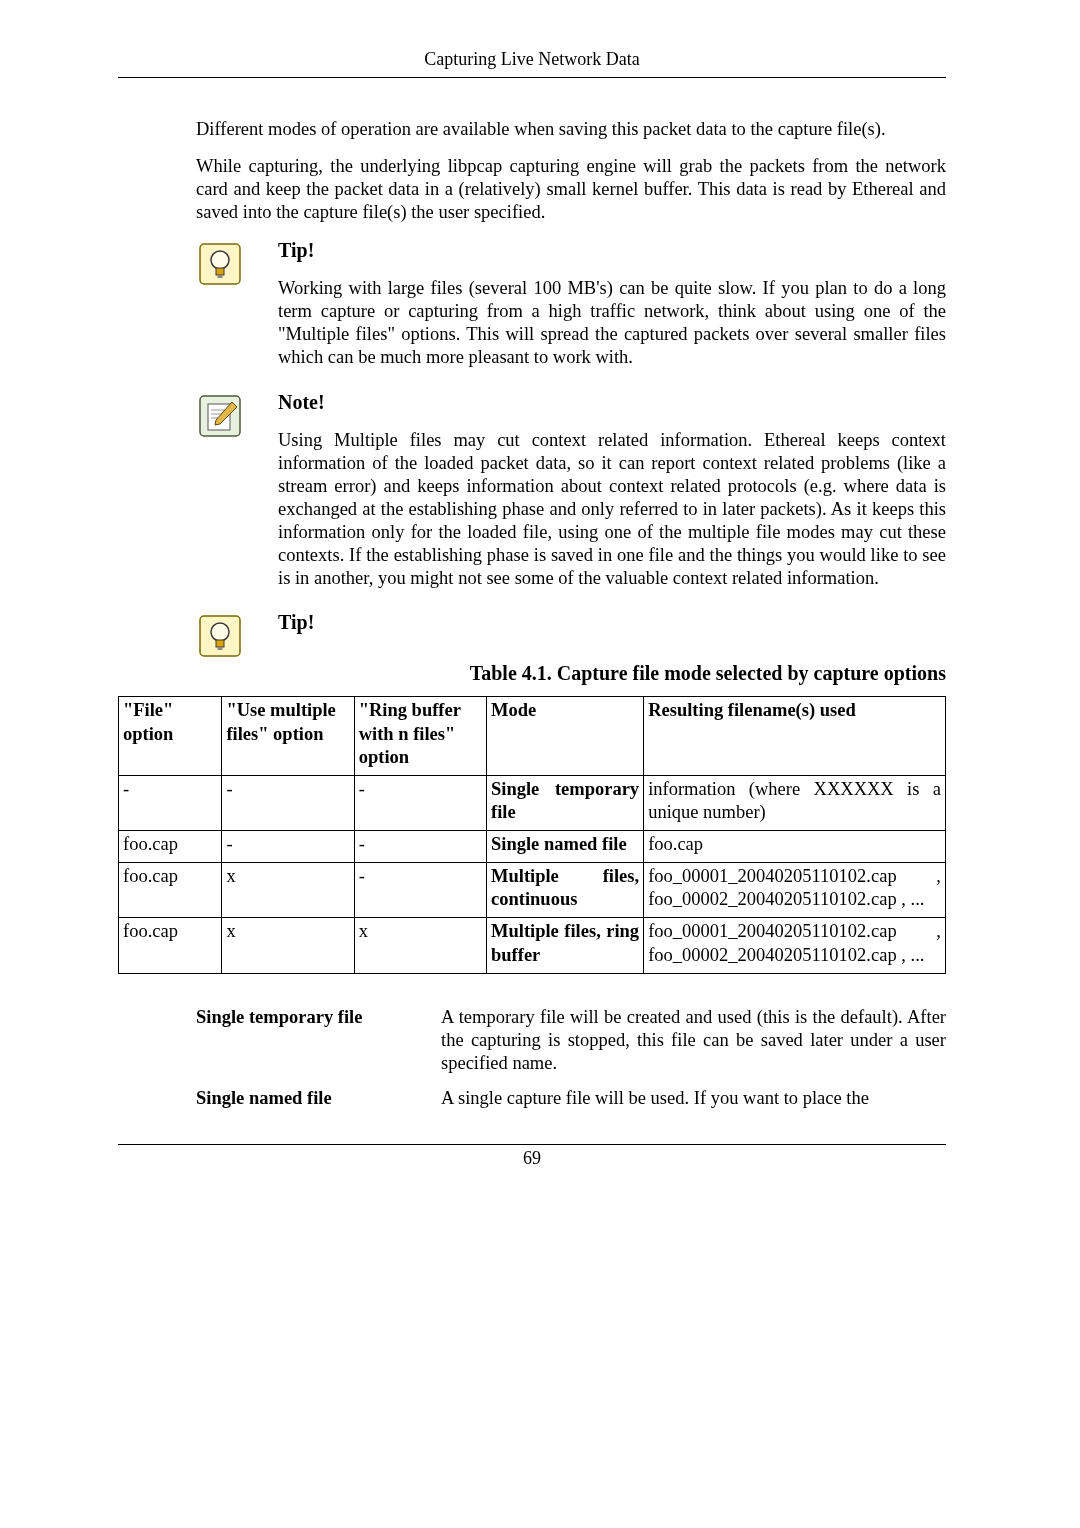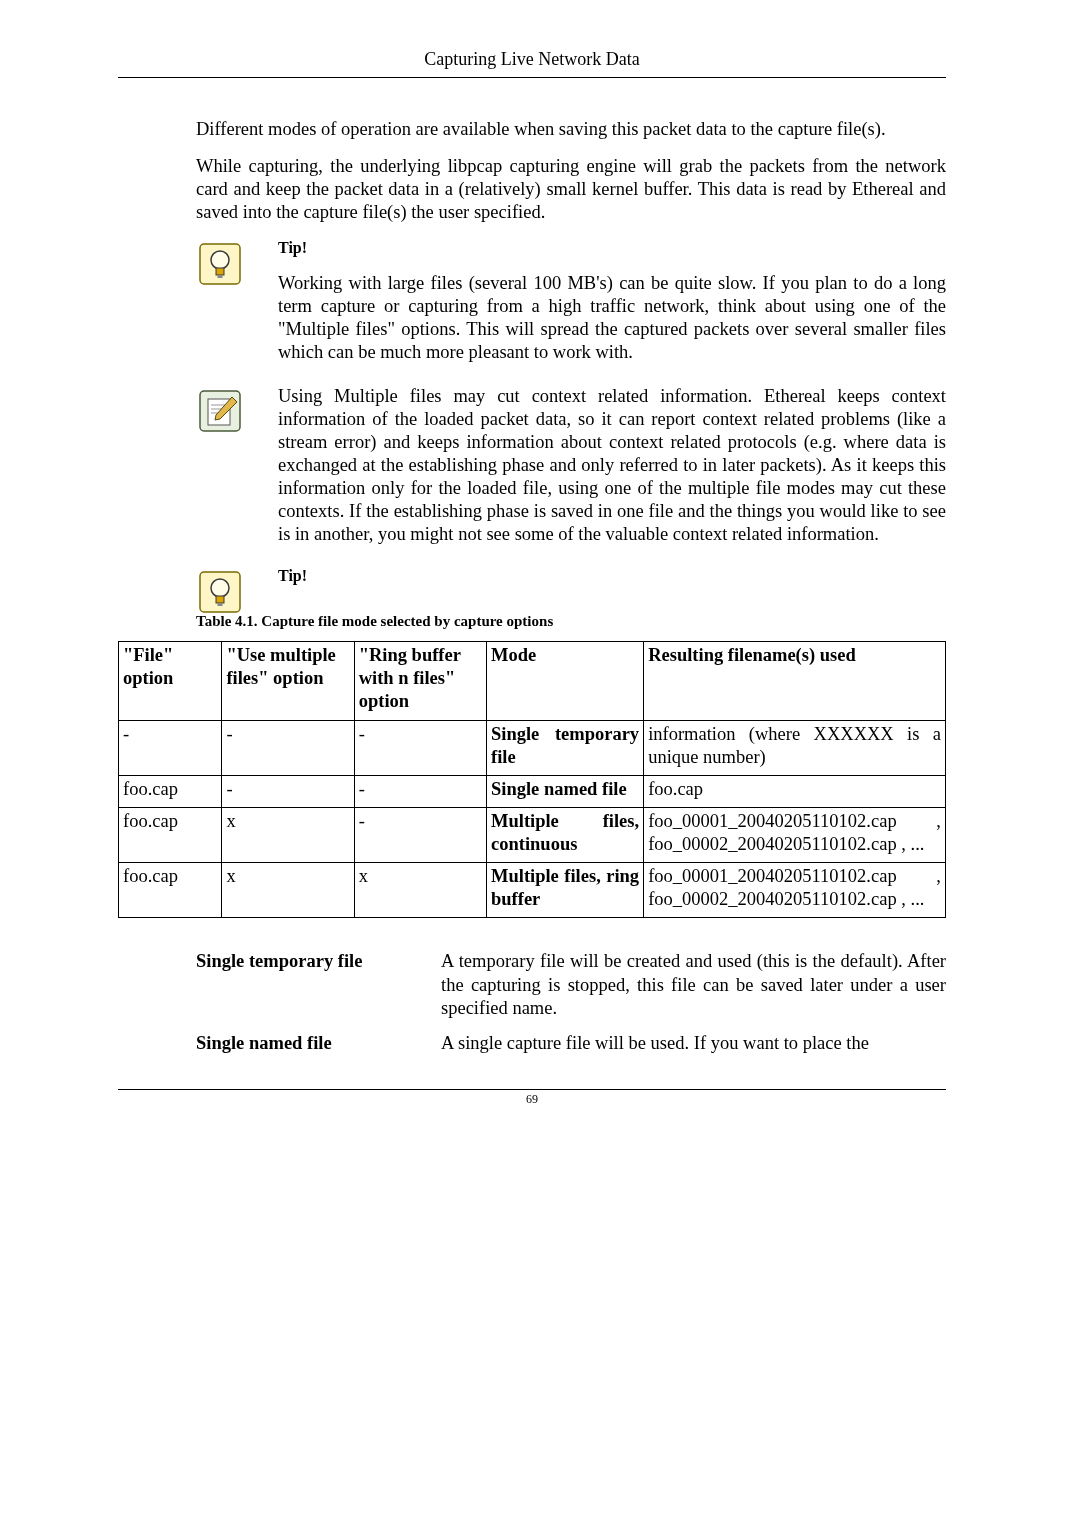--- a/index.html
+++ b/index.html
@@ -51,31 +51,32 @@
   .admon .icon-slot {
     position: absolute;
     left: 0;
     top: 2px;
     width: 48px;
     height: 48px;
   }
   .admon h3 {
     font-family: "Times New Roman", serif;
     font-weight: 700;
-    font-size: 16px;
+    font-size: 20px;
     margin: 0 0 14px 0;
     text-align: left;
   }
   .admon p { margin: 0 0 8px 0; }
   a.xref { color: #0000cc; text-decoration: underline; }
   a.xref em { font-style: italic; }
   .table-caption {
     font-weight: 700;
     margin: 26px 0 10px 78px;
-    font-size: 15px;
+    font-size: 20px;
+    text-align: right;
   }
   table.modes {
     border-collapse: collapse;
     width: 100%;
     font-size: 18.5px;
   }
   table.modes th, table.modes td {
     border: 1px solid #000;
     padding: 2px 4px 6px 4px;
     vertical-align: top;
@@ -106,21 +107,21 @@
     flex: 1 1 auto;
     text-align: justify;
   }
   .footer-rule {
     border: none;
     border-top: 1px solid #000;
     margin: 34px 0 2px 0;
   }
   .page-number {
     text-align: center;
-    font-size: 12px;
+    font-size: 18px;
   }
 </style>
 </head>
 <body>
 
 <div class="page">
 
   <div class="running-head">Capturing Live Network Data</div>
   <hr class="running-rule">
 
@@ -147,20 +148,21 @@
     <div class="icon-slot">
       <svg viewBox="0 0 48 48" width="48" height="48">
         <rect x="4" y="4" width="40" height="40" rx="4" fill="#e8f1e0" stroke="#4a5a3a" stroke-width="1.5"></rect>
         <rect x="12" y="12" width="22" height="26" fill="#fff" stroke="#555" stroke-width="1"></rect>
         <line x1="15" y1="18" x2="30" y2="18" stroke="#999" stroke-width="1"></line>
         <line x1="15" y1="22" x2="30" y2="22" stroke="#999" stroke-width="1"></line>
         <line x1="15" y1="26" x2="30" y2="26" stroke="#999" stroke-width="1"></line>
         <polygon points="36,10 41,15 24,32 19,33 20,28" fill="#e2b84a" stroke="#5a4a10" stroke-width="1"></polygon>
       </svg>
     </div>
+    <h3>Note!</h3>
     <p>Using Multiple files may cut context related information. Ethereal keeps context information of the loaded packet data, so it can report context related problems (like a stream error) and keeps information about context related protocols (e.g. where data is exchanged at the establishing phase and only referred to in later packets). As it keeps this information only for the loaded file, using one of the multiple file modes may cut these contexts. If the establishing phase is saved in one file and the things you would like to see is in another, you might not see some of the valuable context related information.</p>
   </div>
 
   <div class="admon">
     <div class="icon-slot">
       <svg viewBox="0 0 48 48" width="48" height="48">
         <rect x="4" y="4" width="40" height="40" rx="4" fill="#fff6c8" stroke="#7a6a00" stroke-width="1.5"></rect>
         <circle cx="24" cy="20" r="9" fill="#fffde7" stroke="#3a3a3a" stroke-width="1.5"></circle>
         <rect x="20" y="28" width="8" height="7" fill="#d9a400" stroke="#3a3a3a" stroke-width="1"></rect>
         <rect x="21.5" y="35" width="5" height="3" fill="#888"></rect>

